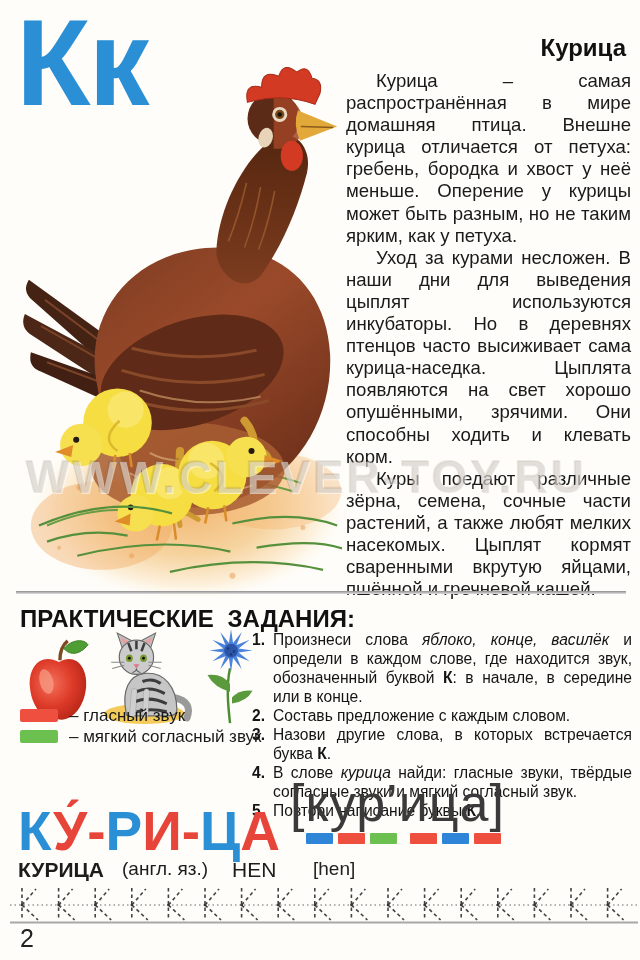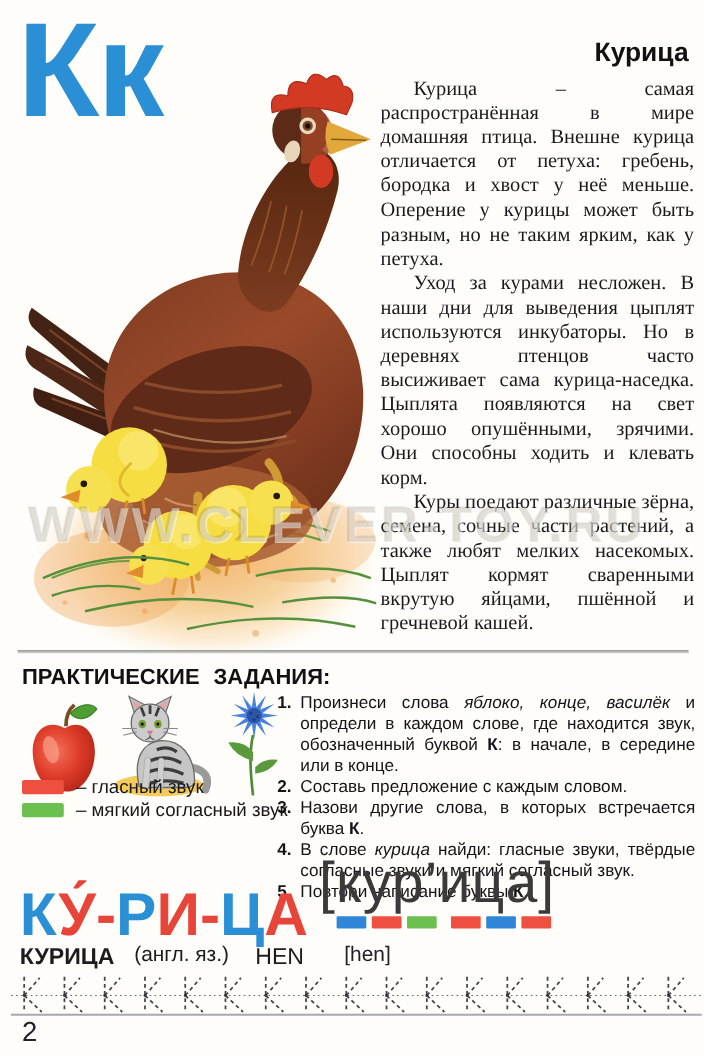--- a/index.html
+++ b/index.html
@@ -16,27 +16,27 @@
   .hen-art{position:absolute;left:18px;top:52px;width:324px;height:544px;}
   
   .watermark{
     position:absolute;left:26px;top:450px;width:608px;
     font-size:46px;font-weight:bold;letter-spacing:3px;
     color:rgba(125,112,92,0.16);
     text-shadow:1px 1px 0 rgba(255,255,255,0.55), -1px -1px 0 rgba(104,92,72,0.12);
     pointer-events:none;white-space:nowrap;z-index:5;
   }
   
-  .article{position:absolute;left:346px;top:70px;width:285px;font-family:Liberation Serif, serif;}
+  .article{position:absolute;left:346px;top:70px;width:285px;}
   .article p{margin:0;text-indent:30px;font-size:18.6px;line-height:22.1px;text-align:justify;color:#1a1a1a;}
   
   .divider{position:absolute;left:16px;top:591px;width:610px;height:3px;
     background:linear-gradient(#8d8d8d,#e0e0e0);}
   
-  .tasks-heading{position:absolute;left:20px;top:605px;font-size:20px;font-weight:bold;word-spacing:7px;color:#111;}
+  .tasks-heading{position:absolute;left:20px;top:605px;font-size:24px;font-weight:bold;word-spacing:7px;color:#111;}
   .task-images{position:absolute;left:20px;top:631px;width:250px;height:100px;}
   .task-images svg{position:absolute;bottom:4px;}
   .img-apple{left:2px;width:72px;height:92px;}
   .img-cat{left:76px;width:96px;height:96px;}
   .img-cornflower{left:176px;width:70px;height:98px;}
   .legend{position:absolute;left:20px;top:708px;}
   .legend-row{display:flex;align-items:center;margin-bottom:6px;height:15px;}
   .swatch{width:38px;height:13px;border-radius:2px;margin-right:11px;flex:none;}
   .legend-label{font-size:17px;color:#181818;white-space:nowrap;}
   .tasks{position:absolute;left:252px;top:630px;width:380px;}

